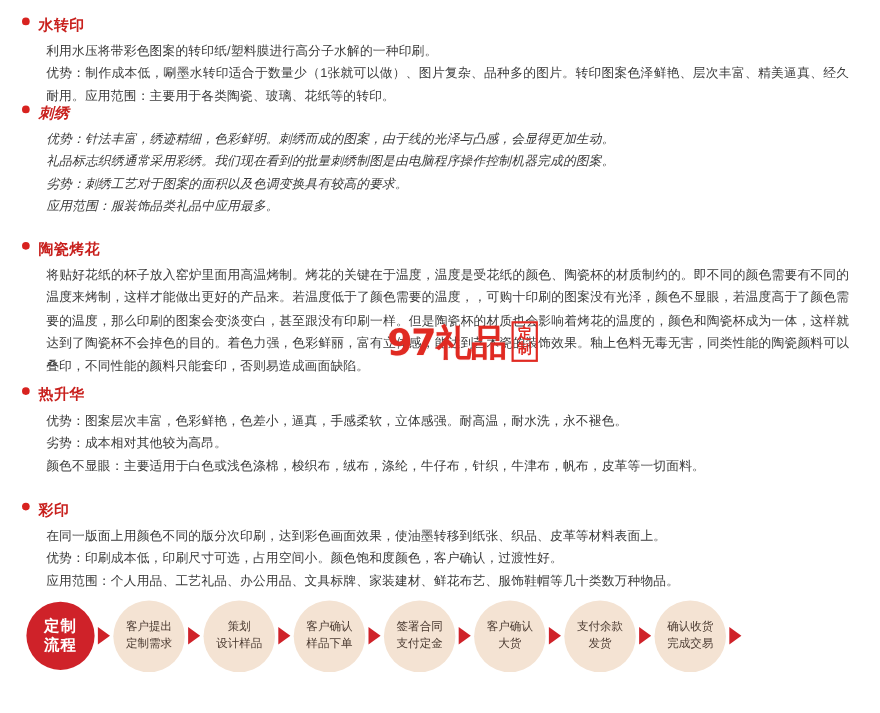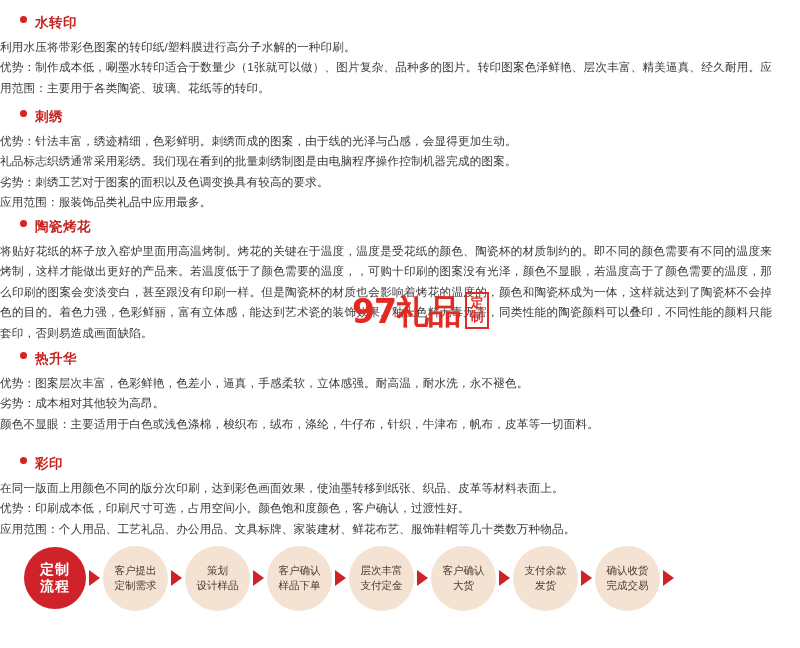--- a/index.html
+++ b/index.html
@@ -32,20 +32,21 @@
     flex: 0 0 auto;
   }
   .sec-title {
     color: #c8201d;
     font-size: 13.5px;
     font-weight: bold;
     letter-spacing: 0.5px;
     line-height: 1;
   }
   .sec-body {
+    padding-left: 42px;
     padding-right: 28px;
   }
   .line {
     color: #3a3a3a;
     font-size: 11.6px;
     line-height: 20.5px;
     text-align: justify;
     letter-spacing: 0.15px;
   }
   .para {
@@ -144,21 +145,21 @@
     <div class="sec-head">
       <span class="bullet"></span>
       <span class="sec-title">水转印</span>
     </div>
     <div class="sec-body">
       <div class="line">利用水压将带彩色图案的转印纸/塑料膜进行高分子水解的一种印刷。</div>
       <div class="para">优势：制作成本低，唰墨水转印适合于数量少（1张就可以做）、图片复杂、品种多的图片。转印图案色泽鲜艳、层次丰富、精美逼真、经久耐用。应用范围：主要用于各类陶瓷、玻璃、花纸等的转印。</div>
     </div>
   </div>
 
-  <div class="section" style="top:110px;">
+  <div class="section" style="top:96px;font-style:italic;">
     <div class="sec-head">
       <span class="bullet"></span>
       <span class="sec-title">刺绣</span>
     </div>
     <div class="sec-body">
       <div class="line">优势：针法丰富，绣迹精细，色彩鲜明。刺绣而成的图案，由于线的光泽与凸感，会显得更加生动。</div>
       <div class="line">礼品标志织绣通常采用彩绣。我们现在看到的批量刺绣制图是由电脑程序操作控制机器完成的图案。</div>
       <div class="line">劣势：刺绣工艺对于图案的面积以及色调变换具有较高的要求。</div>
       <div class="line">应用范围：服装饰品类礼品中应用最多。</div>
     </div>
@@ -222,21 +223,21 @@
     </div>
 
     <div class="arrow"></div>
     <div class="node">
       <span>客户确认</span>
       <span>样品下单</span>
     </div>
 
     <div class="arrow"></div>
     <div class="node">
-      <span>层次丰富</span>
+      <span>签署合同</span>
       <span>支付定金</span>
     </div>
 
     <div class="arrow"></div>
     <div class="node">
       <span>客户确认</span>
       <span>大货</span>
     </div>
 
     <div class="arrow"></div>

